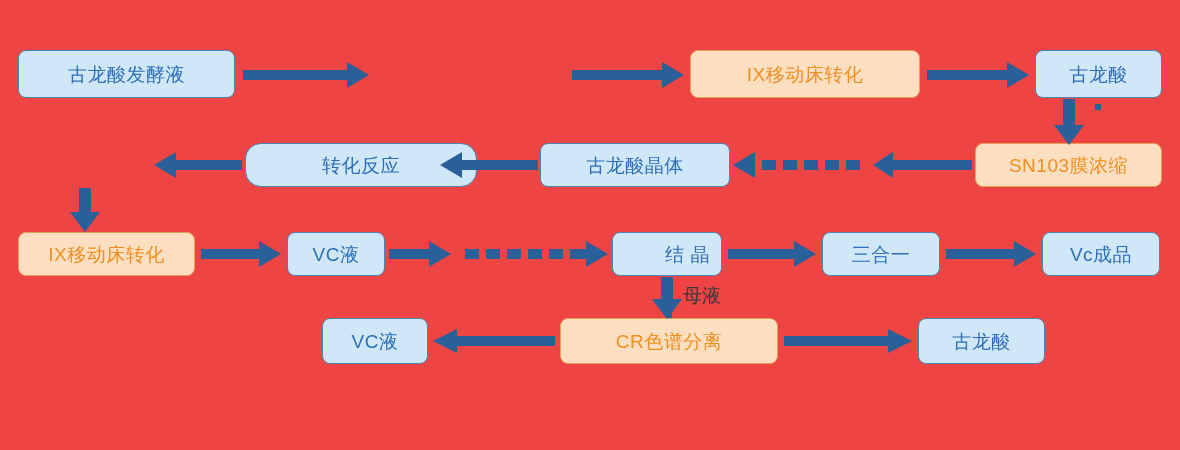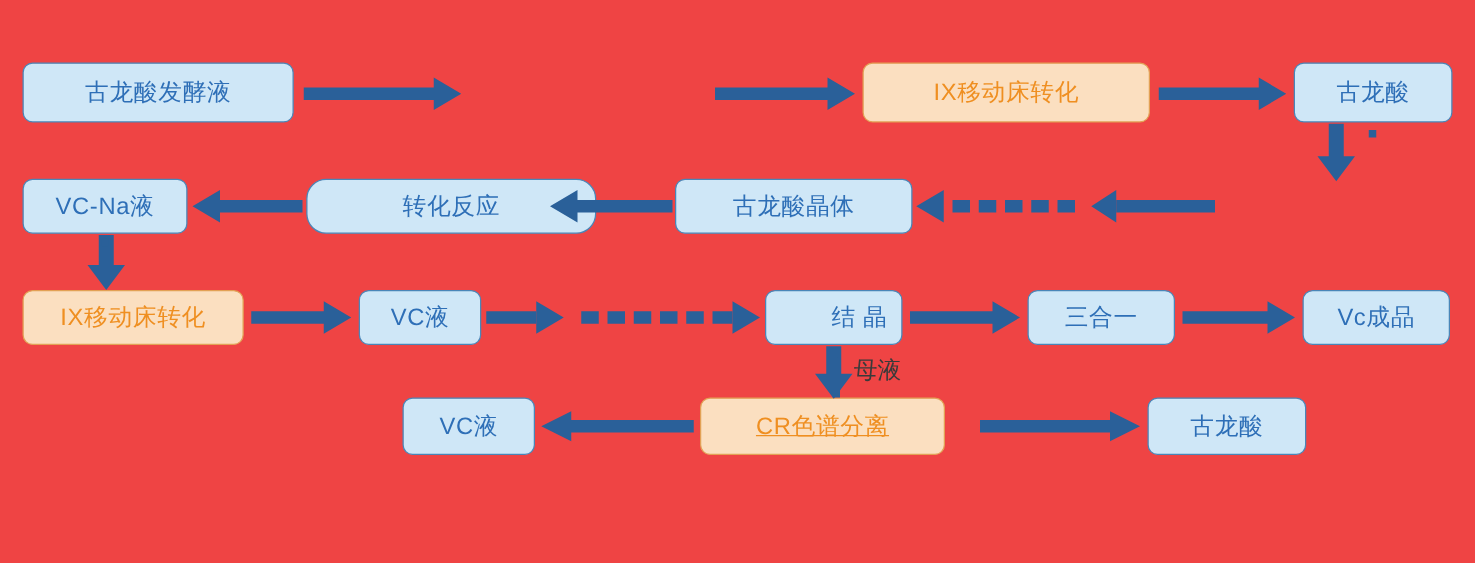--- a/index.html
+++ b/index.html
@@ -78,32 +78,32 @@
 
 
   <div class="node orange" style="left:690px; top:50px; width:230px; height:48px;">
     <span>IX移动床转化</span>
   </div>
 
   <div class="node blue" style="left:1035px; top:50px; width:127px; height:48px;">
     <span>古龙酸</span>
   </div>
 
+  <div class="node orange" style="left:975px; top:143px; width:187px; height:44px;">
+    <span>SN103膜浓缩</span>
+  </div>
 
   <div class="node blue" style="left:540px; top:143px; width:190px; height:44px;">
     <span>古龙酸晶体</span>
   </div>
 
   <div class="node blue" style="left:245px; top:143px; width:232px; height:44px;border-radius:16px;">
     <span>转化反应</span>
   </div>
 
-  <div class="node blue" style="left:18px; top:143px; width:132px; height:44px;">
-    <span>VC-Na液</span>
-  </div>
 
   <div class="node orange" style="left:18px; top:232px; width:177px; height:44px;">
     <span>IX移动床转化</span>
   </div>
 
   <div class="node blue" style="left:287px; top:232px; width:98px; height:44px;">
     <span>VC液</span>
   </div>
 
   <div class="node blue" style="left:612px; top:232px; width:110px; height:44px;padding-left:41px;">
@@ -115,21 +115,21 @@
   </div>
 
   <div class="node blue" style="left:822px; top:232px; width:118px; height:44px;">
     <span>三合一</span>
   </div>
 
   <div class="node blue" style="left:322px; top:318px; width:106px; height:46px;">
     <span>VC液</span>
   </div>
 
-  <div class="node orange" style="left:560px; top:318px; width:196px; height:46px;text-decoration:underline;">
+  <div class="node orange" style="left:560px; top:318px; width:218px; height:46px;">
     <span>CR色谱分离</span>
   </div>
 
   <div class="node blue" style="left:918px; top:318px; width:127px; height:46px;">
     <span>古龙酸</span>
   </div>
 
   <div class="arrow" style="left:243px; top:62px; width:126px; height:26px;">
     <svg width="126" height="26" viewBox="0 0 126 26">
       <path d="M0 8 H104 V0 L126 13 L104 26 V18 H0 Z" fill="#2a6099"></path>

